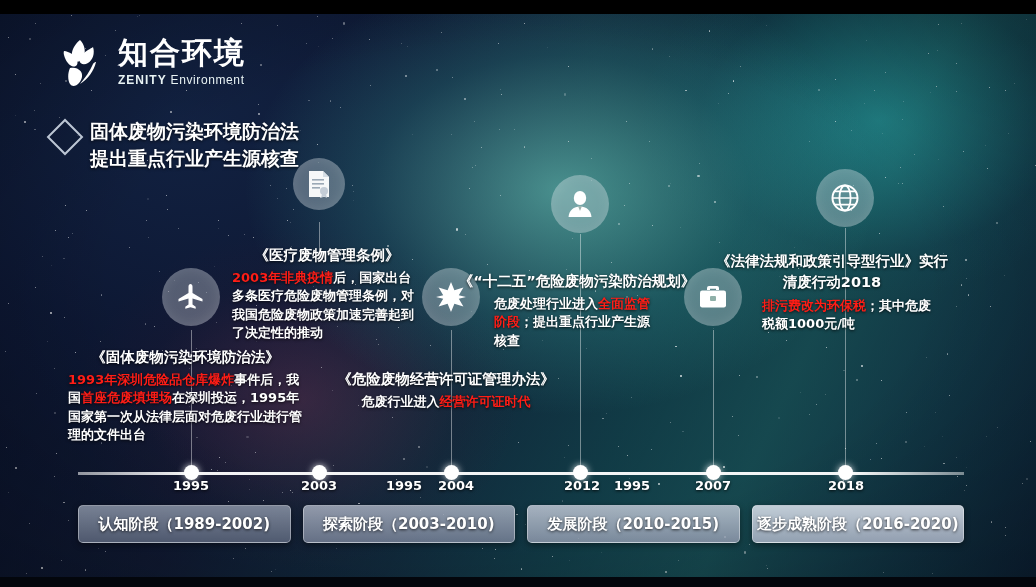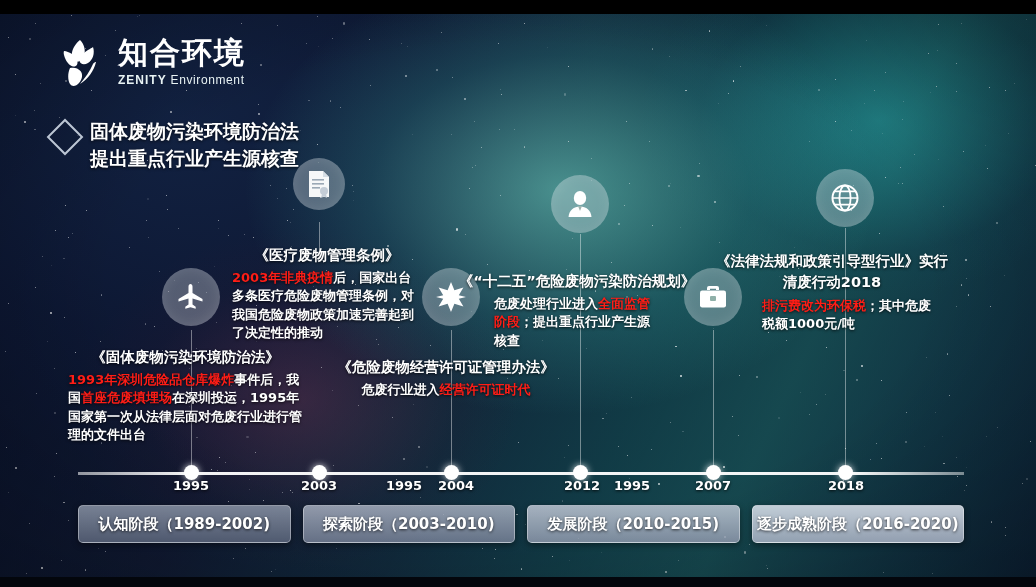--- a/index.html
+++ b/index.html
@@ -593,21 +593,21 @@
     </div>
   </div>
 
   <div class="blk tl" style="left:232px;top:246px;width:190px;">
     <div class="ttl tc">《医疗废物管理条例》</div>
     <div class="bdy">
       <span class="red">2003年非典疫情</span><span>后，国家出台多条医疗危险废物管理条例，对我国危险废物政策加速完善起到了决定性的推动</span>
     </div>
   </div>
 
-  <div class="blk tc" style="left:330px;top:358px;width:232px;">
+  <div class="blk tc" style="left:330px;top:370px;width:232px;">
     <div class="ttl">《危险废物经营许可证管理办法》</div>
     <div class="bdy">
       <span>危废行业进入</span><span class="red">经营许可证时代</span>
     </div>
   </div>
 
   <div class="blk tc" style="left:446px;top:256px;width:262px;margin-top:16px;">
     <div class="ttl">《“十二五”危险废物污染防治规划》</div>
     <div class="bdy tl" style="width:160px;margin-left:48px;">
       <span>危废处理行业进入</span><span class="red">全面监管阶段</span><span>；提出重点行业产生源核查</span>

